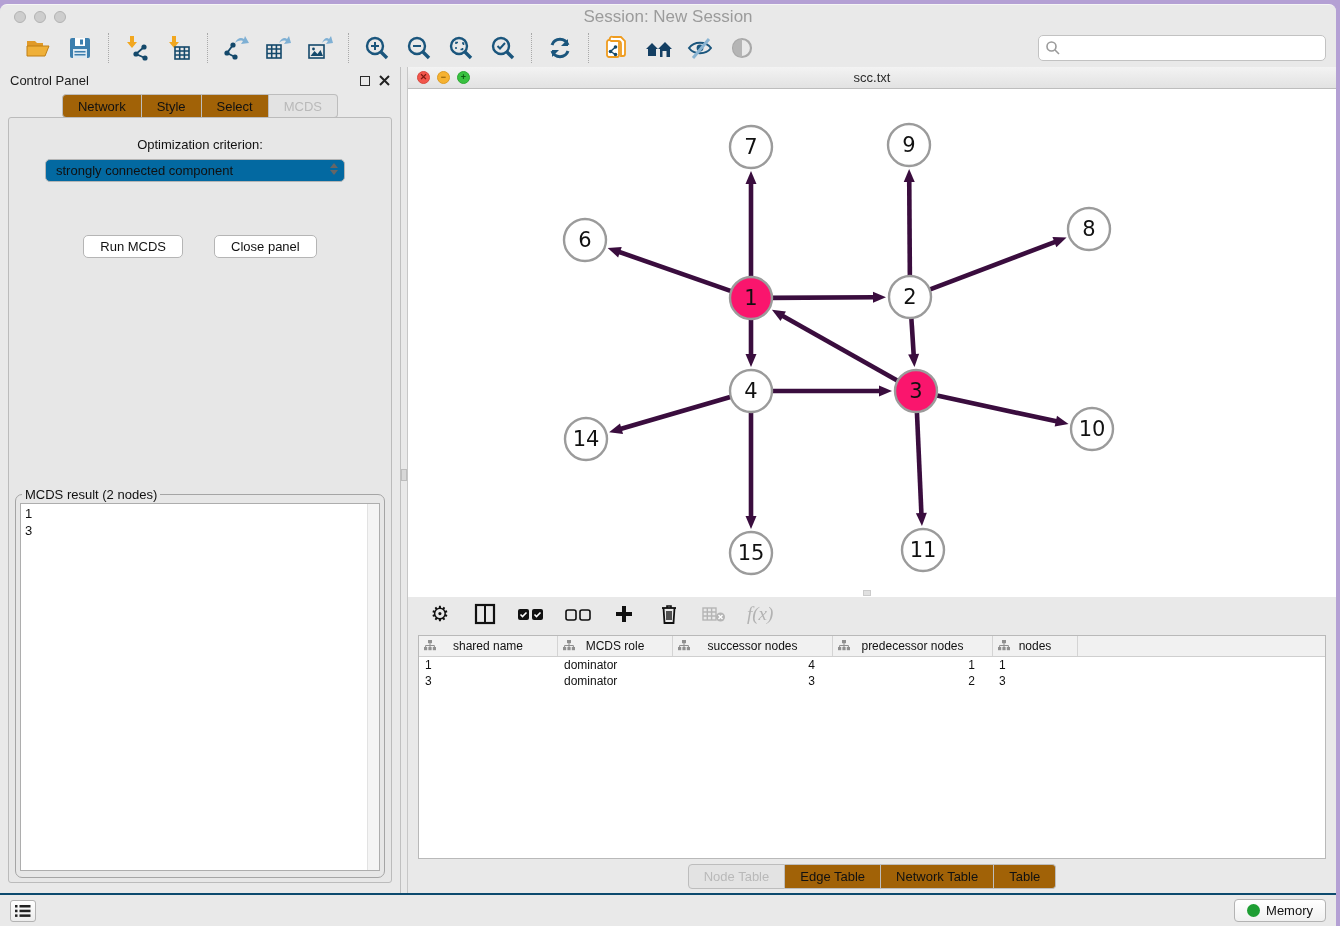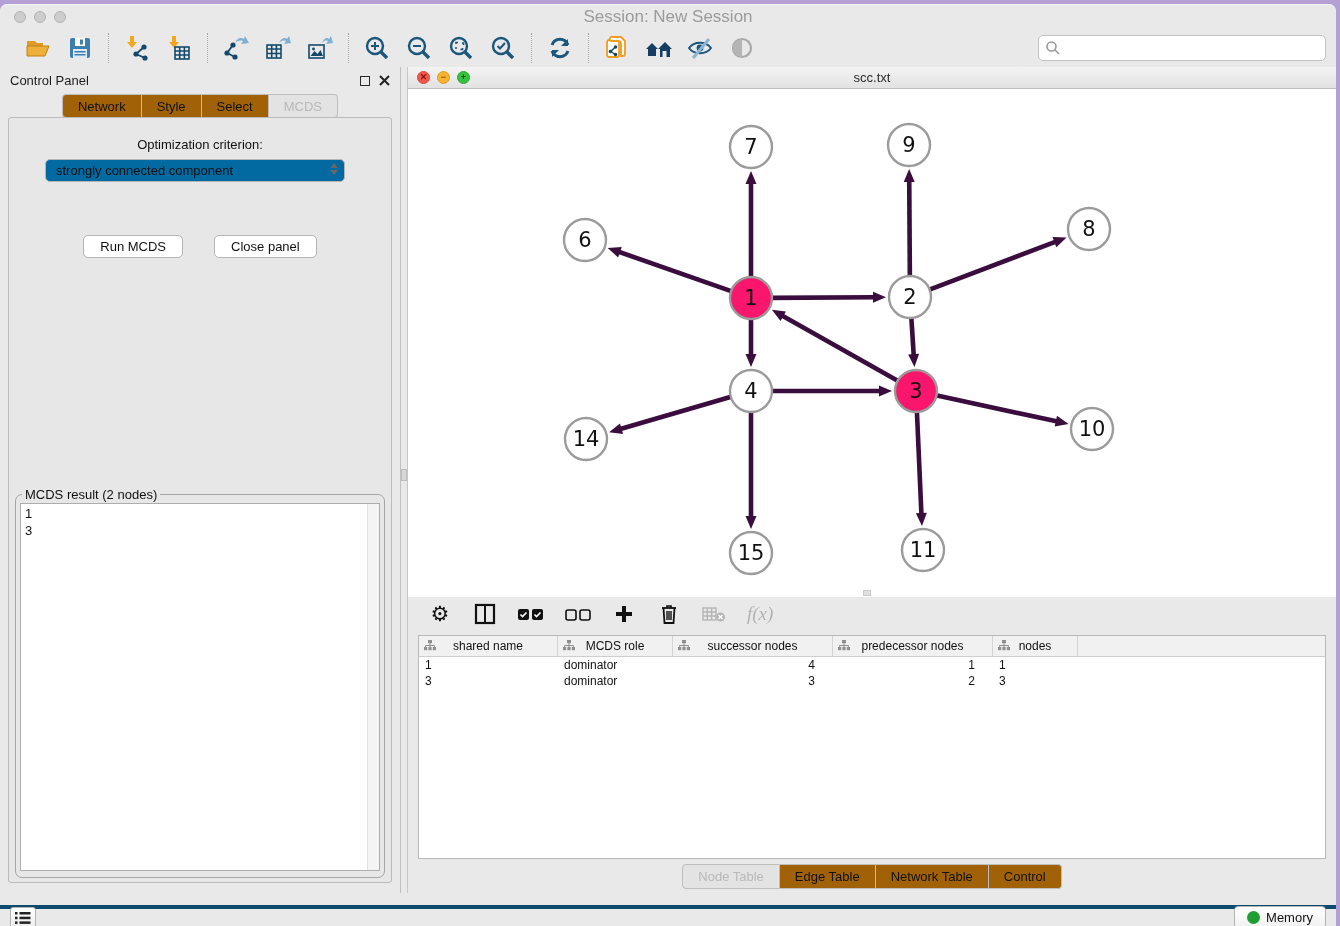--- a/index.html
+++ b/index.html
@@ -88,21 +88,21 @@
   .table-box { flex:1; margin:0 10px; border:1px solid #b9b9b9; background:#fff; overflow:hidden; position:relative; }
   .thead { display:flex; height:21px; background:#f1f1f1; border-bottom:1px solid #cfcfcf; }
   .th { position:relative; border-right:1px solid #d4d4d4; font-size:12px; color:#111;
         display:flex; align-items:center; justify-content:center; }
   .th .tree-ic { position:absolute; left:5px; top:4px; }
   .trow { display:flex; height:16px; }
   .td { font-size:12px; color:#111; line-height:16px; padding:0 6px; overflow:hidden; }
   .tp-tabs-row { height:34px; display:flex; justify-content:center; align-items:center; }
 
   
-  .statusbar { position:absolute; left:0; right:0; bottom:0; height:21px; border-top:4px solid #0c4a6e;
+  .statusbar { position:absolute; left:0; right:0; bottom:0; height:33px; border-top:2px solid #0c4a6e;
                background:#e9e9e9; display:flex; align-items:center; padding:0 10px; }
   .list-btn { width:26px; height:22px; background:linear-gradient(#ffffff,#ececec); border:1px solid #b3b3b3;
               border-radius:3px; display:flex; align-items:center; justify-content:center; }
   .memory-btn { margin-left:auto; height:23px; background:linear-gradient(#ffffff,#f0f0f0); border:1px solid #b3b3b3;
                 border-radius:4px; display:flex; align-items:center; gap:6px; padding:0 12px; font-size:13px; color:#111; }
   .mem-dot { width:13px; height:13px; border-radius:50%; background:#1e9e33; display:inline-block; }
 
   svg.ic { display:block; }
 </style>
 </head>
@@ -563,21 +563,21 @@
                 <div class="td" style="width: 160px; text-align: right; padding-right: 18px;">3</div>
                 <div class="td" style="width: 160px; text-align: right; padding-right: 18px;">2</div>
                 <div class="td" style="width: 85px; text-align: left;">3</div>
               </div>
             </div>
         </div>
         <div class="tp-tabs-row" id="table-tabs">
             <span class="tab selected">Node Table</span>
             <span class="tab">Edge Table</span>
             <span class="tab">Network Table</span>
-            <span class="tab">Control</span>
+            <span class="tab">Table</span>
           </div>
       </div>
     </div>
   </div>
 
   <div class="statusbar">
     <span class="list-btn">
       <svg class="ic" width="16" height="14" viewBox="0 0 16 14">
           <g fill="#222">
             <rect x="0" y="1" width="2.5" height="2.5"></rect>

